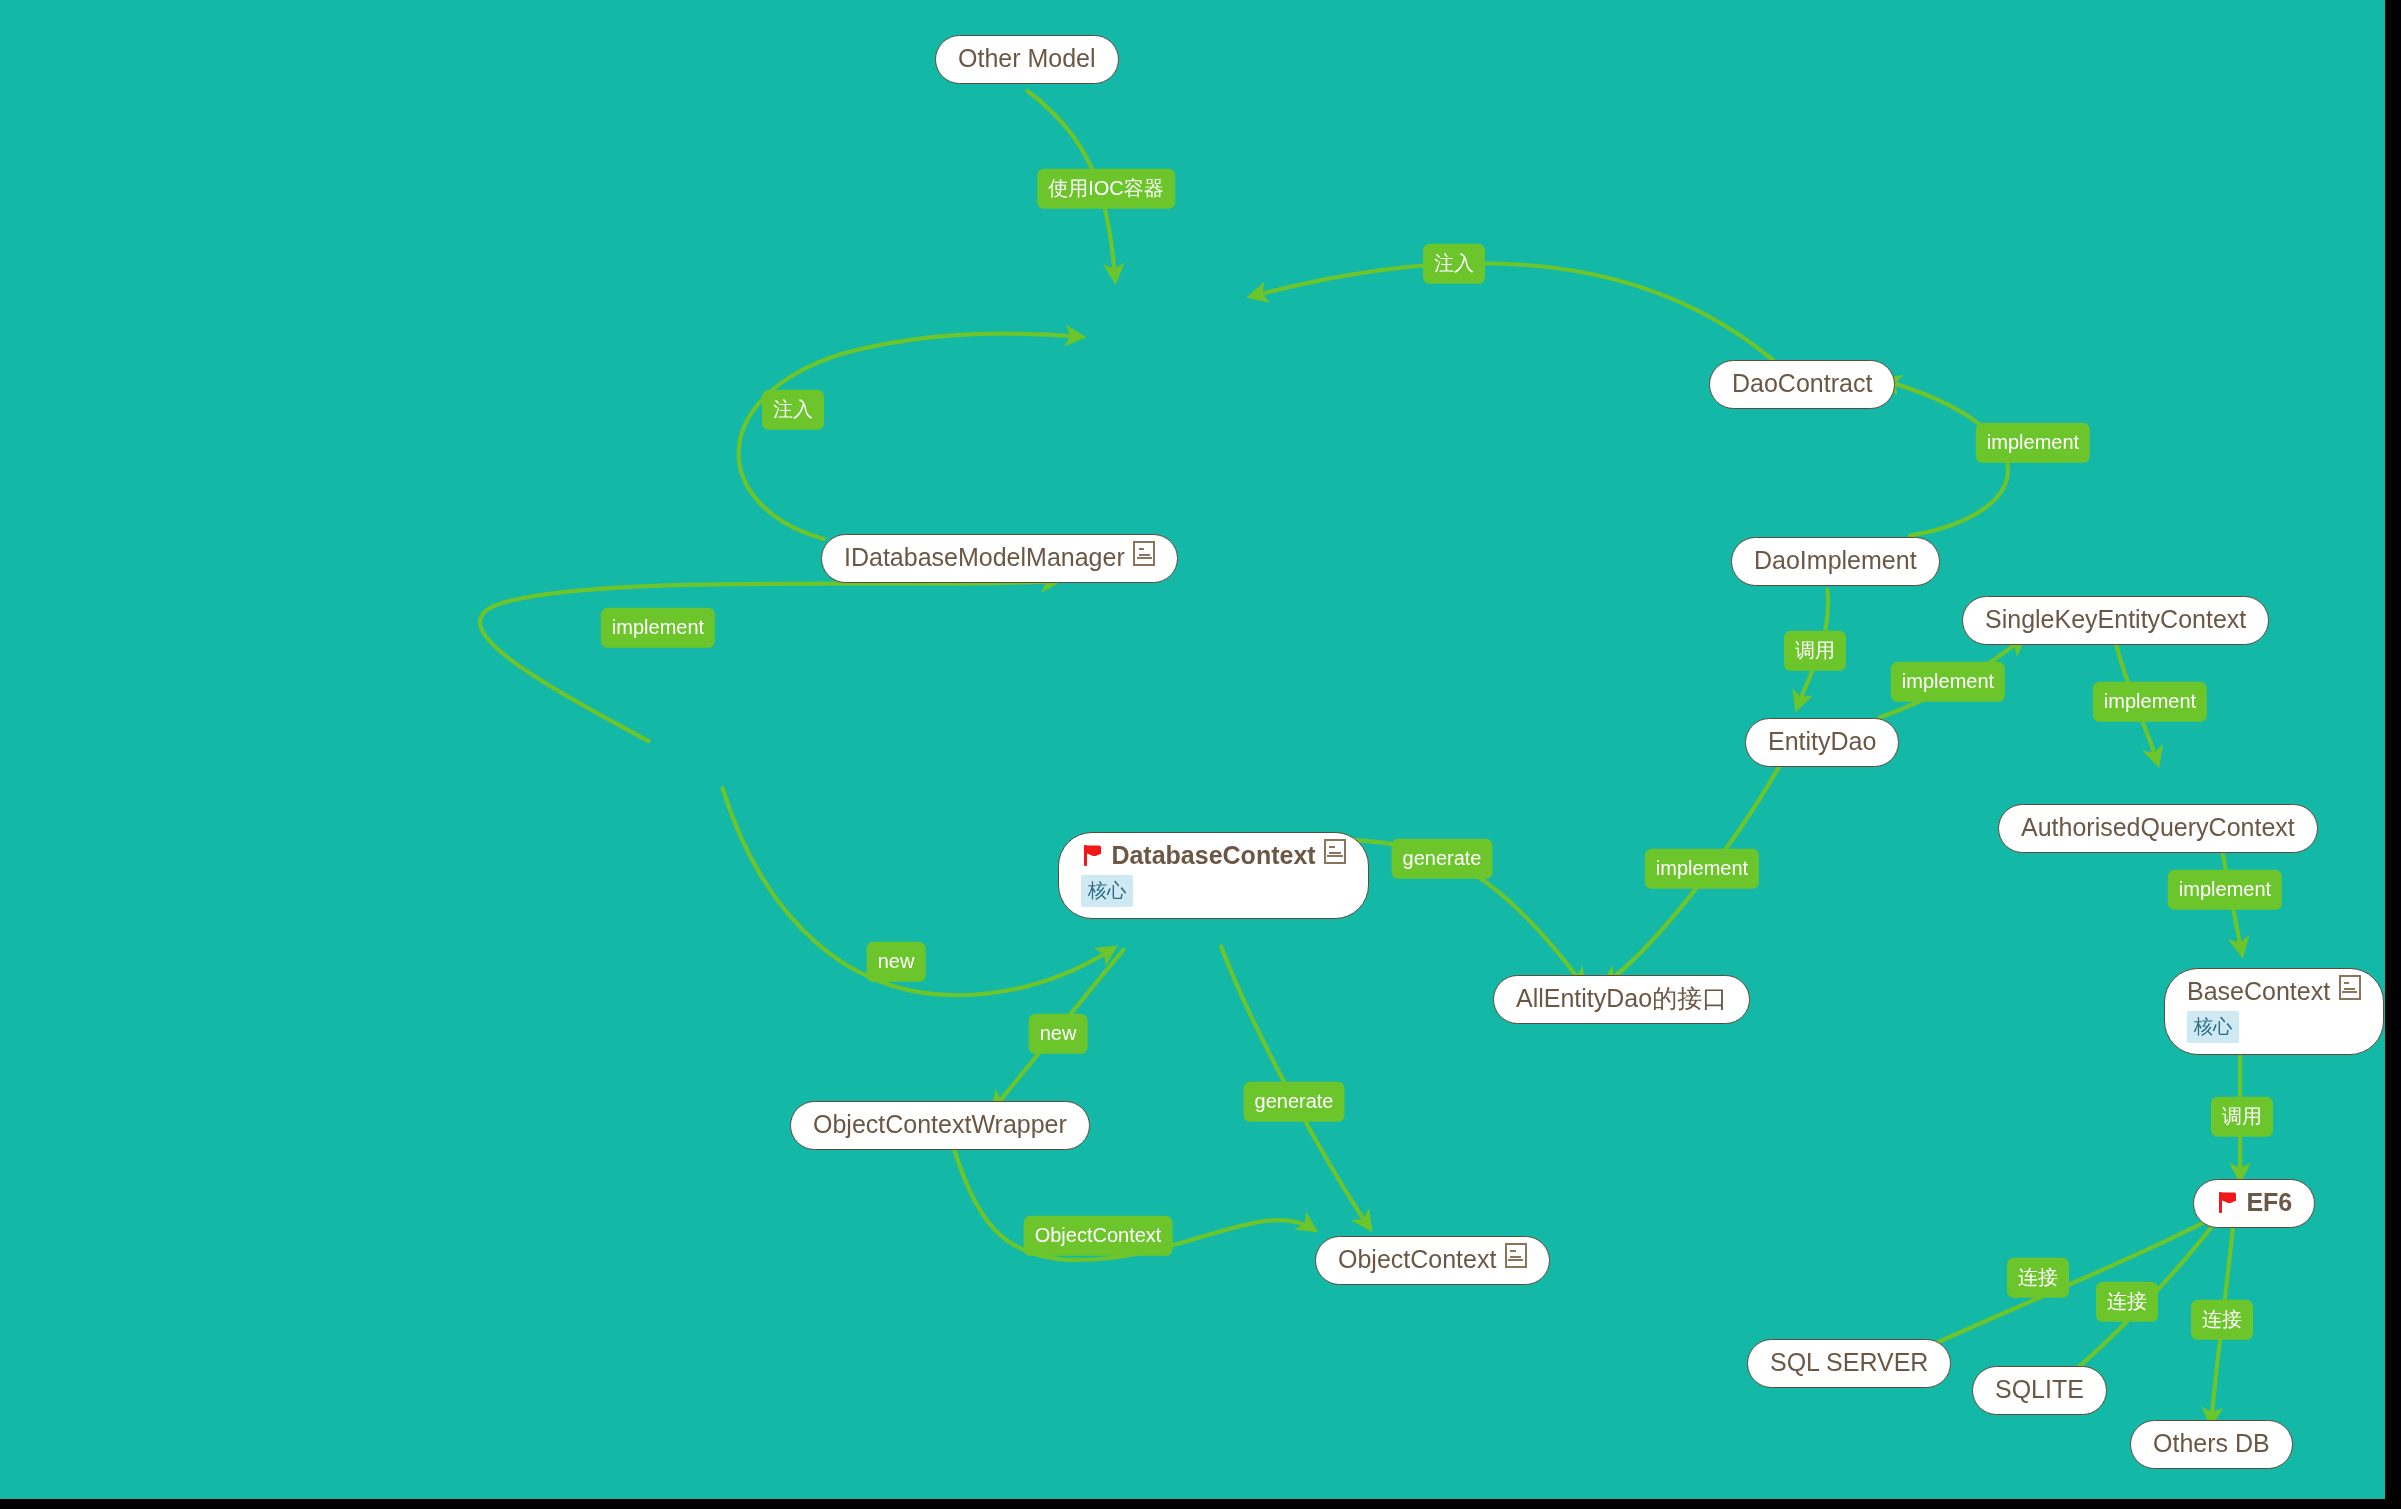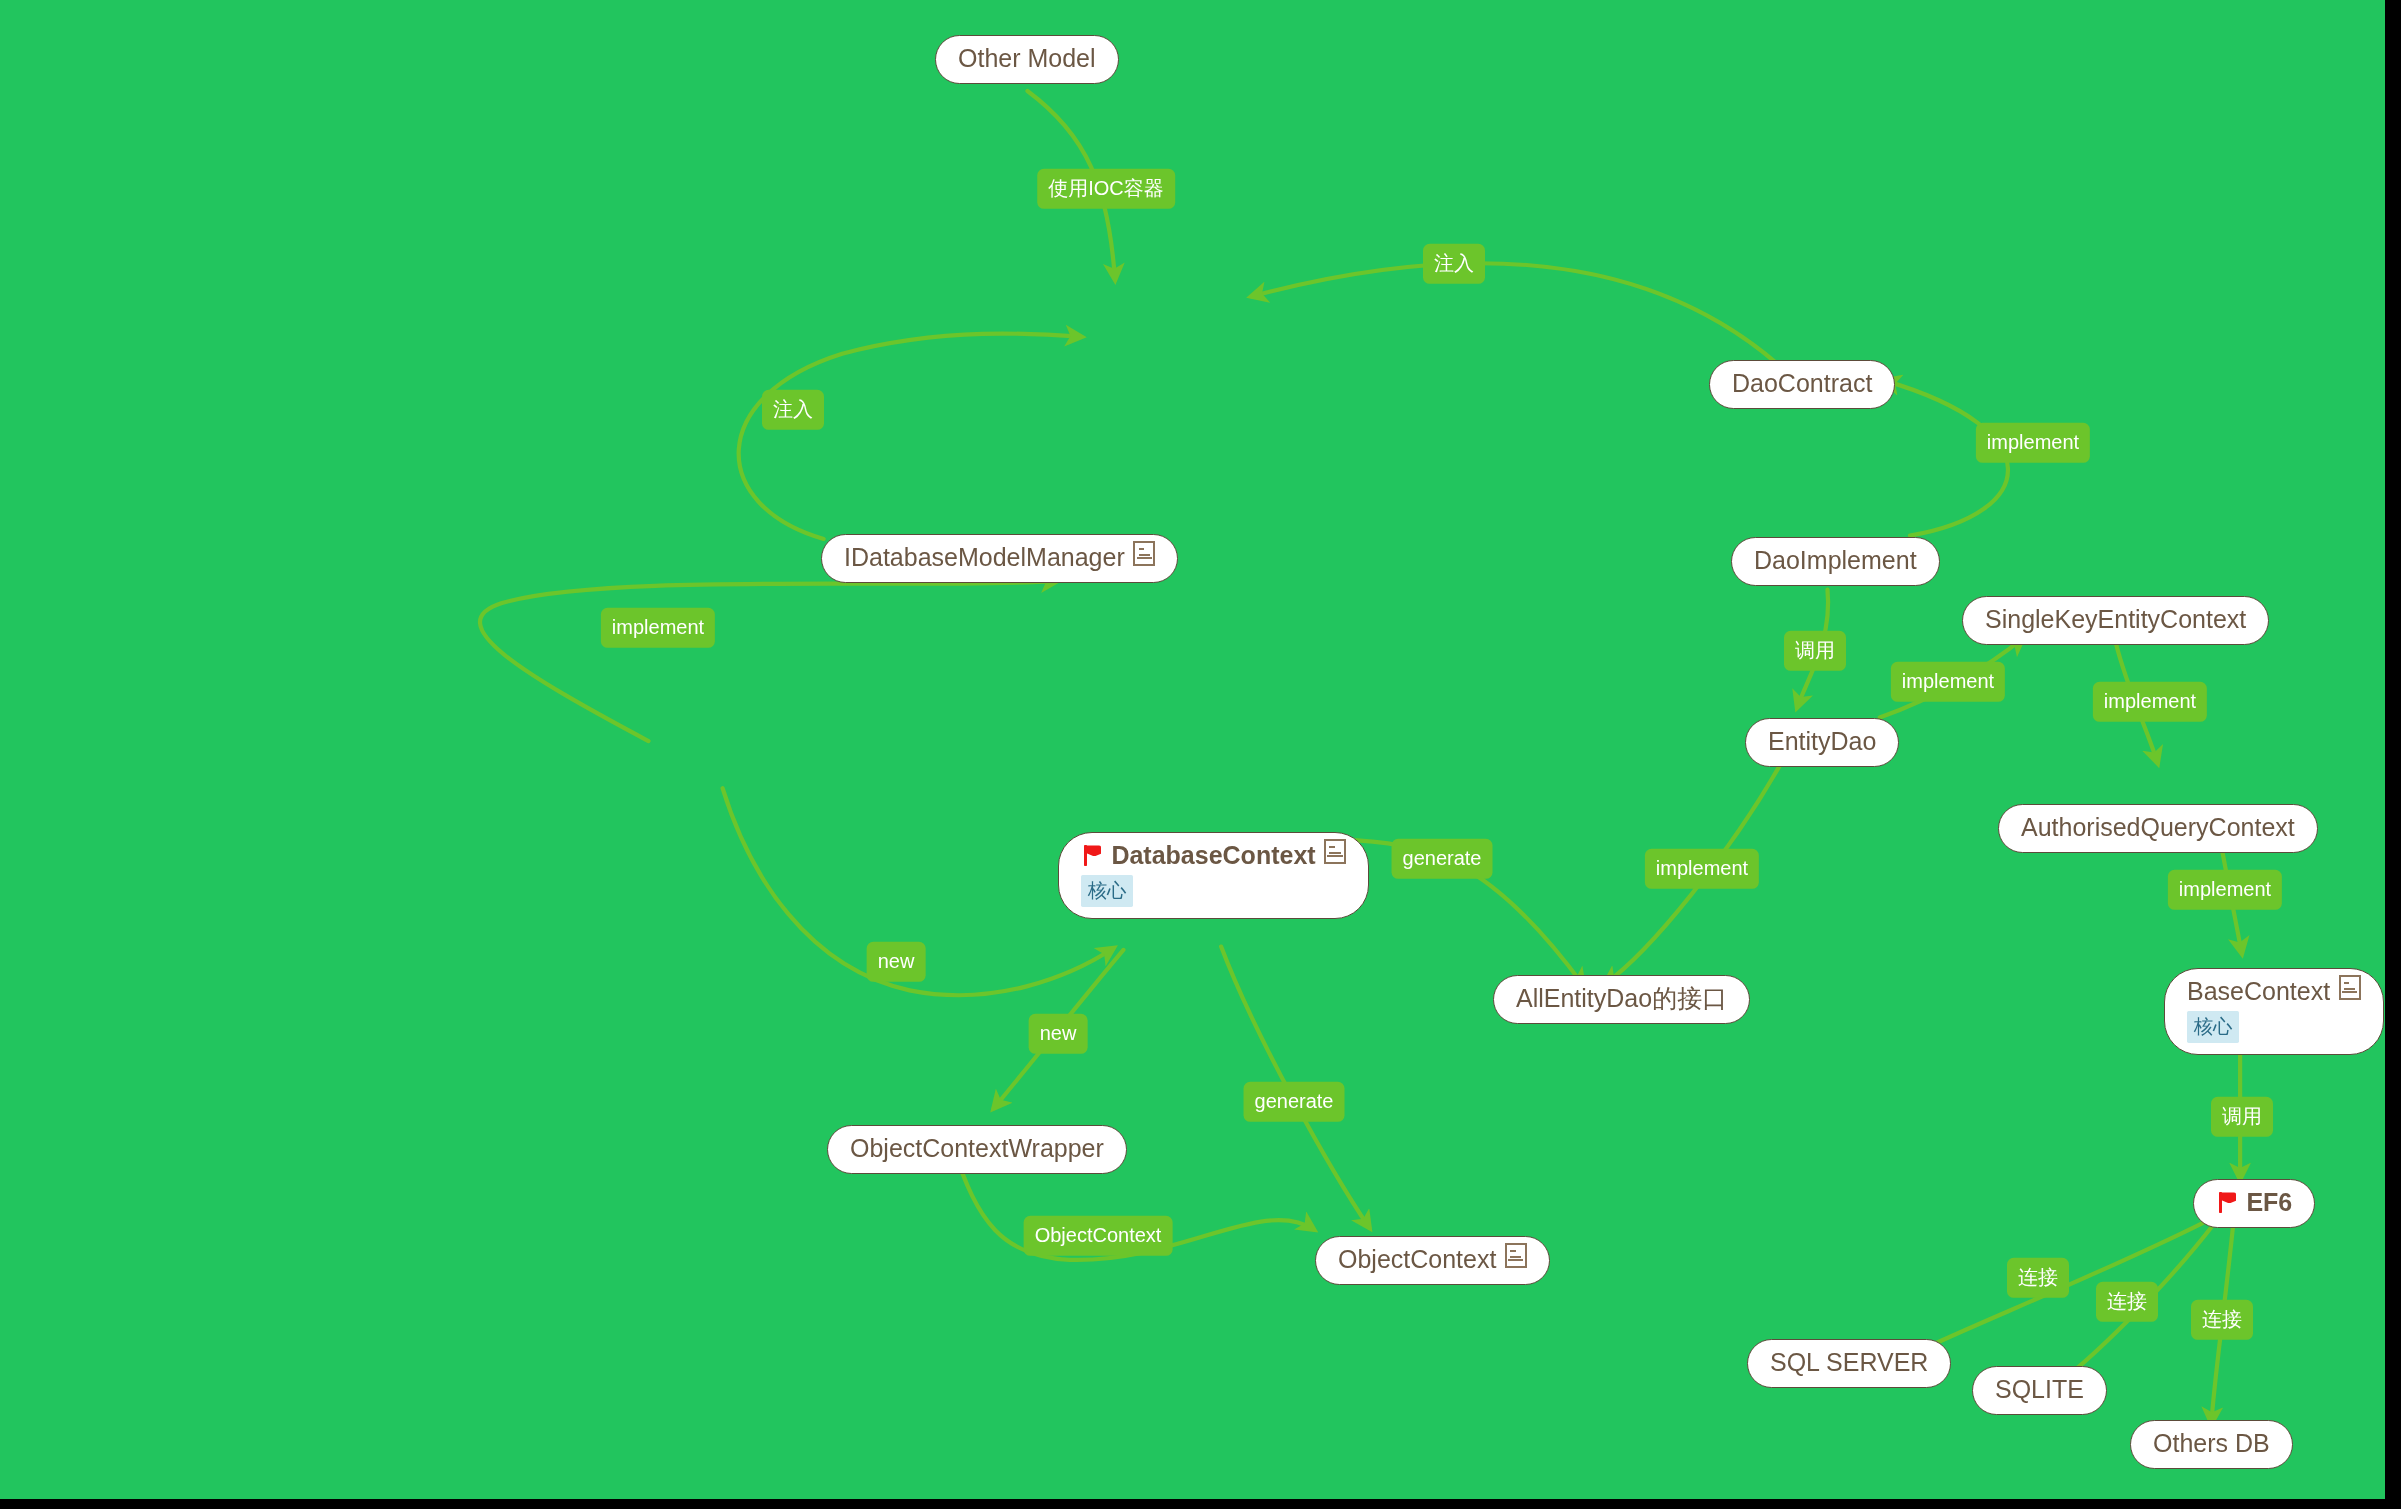--- a/index.html
+++ b/index.html
@@ -14,21 +14,21 @@
     background: #000000;
     overflow: hidden;
     font-family: "Liberation Sans", "DejaVu Sans", sans-serif;
   }
   #board {
     position: absolute;
     left: 0;
     top: 0;
     width: 2385px;
     height: 1499px;
-    background: #22c55e;
+    background: #14b8a6;
   }
   svg.edges {
     position: absolute;
     left: 0;
     top: 0;
     width: 2385px;
     height: 1499px;
     overflow: visible;
   }
   .edge-path {
@@ -280,21 +280,21 @@
         <span class="tag">核心</span>
       </div>
     </div>
 
     <div class="node pill" style="left:1493px; top:975px;">
       <div class="node-title">
         <span>AllEntityDao的接口</span>
       </div>
     </div>
 
-    <div class="node pill" style="left:827px; top:1101px;margin-top:24px;">
+    <div class="node pill" style="left:790px; top:1101px;">
       <div class="node-title">
         <span>ObjectContextWrapper</span>
       </div>
     </div>
 
     <div class="node pill" style="left:1315px; top:1236px;">
       <div class="node-title">
         <span>ObjectContext</span>
         <span class="note-icon">
             <i></i>

